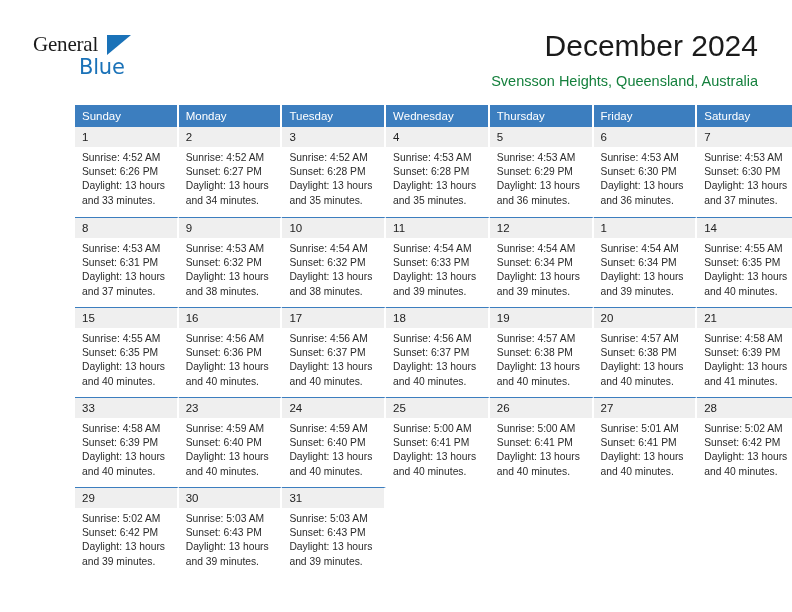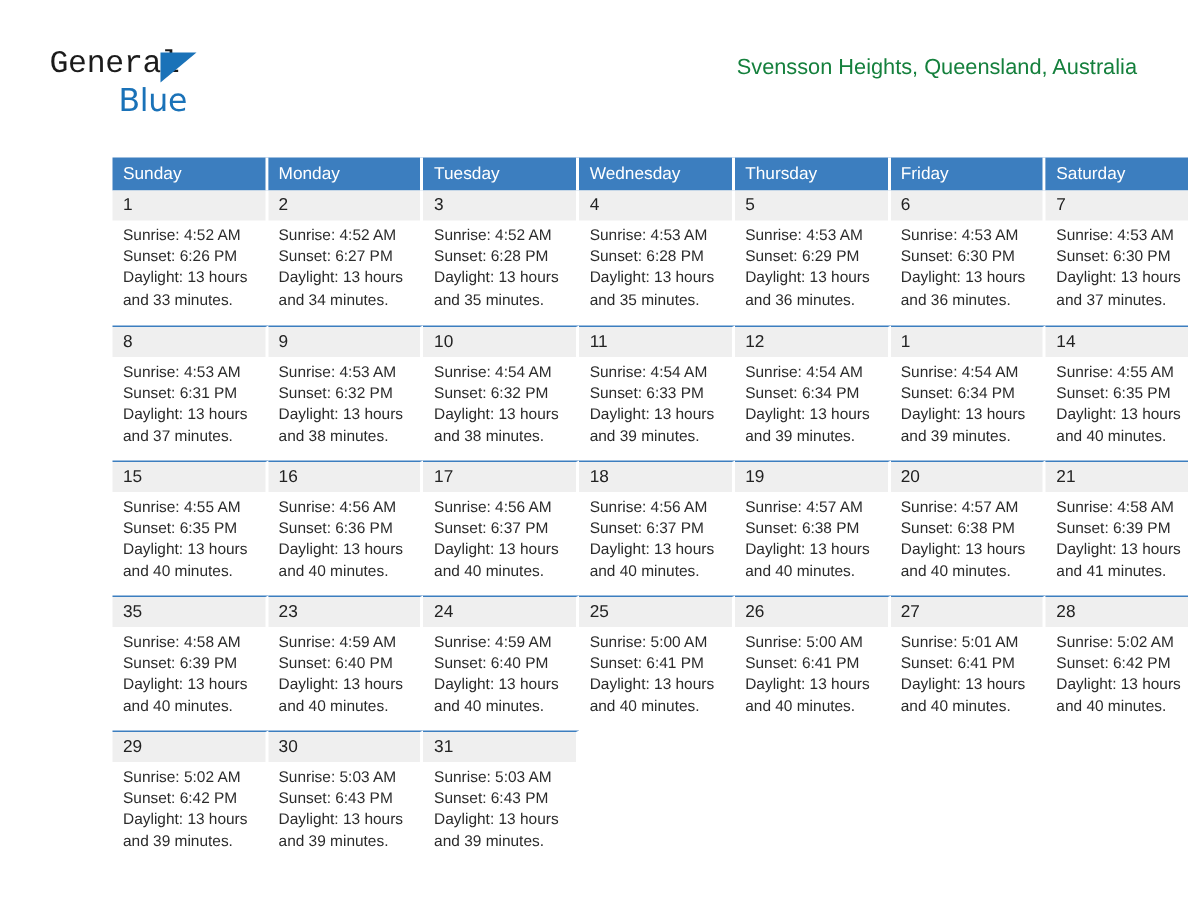--- a/index.html
+++ b/index.html
@@ -36,21 +36,21 @@
     width: 180px;
     height: 52px;
   }
   .logo-general {
     position: absolute;
     left: 0;
     top: 0;
     font-size: 21px;
     letter-spacing: -0.2px;
     color: #1b1b1b;
-    font-family: Liberation Mono, monospace;
+    font-family: Liberation Serif, serif;
   }
   .logo-tri {
     position: absolute;
     left: 74px;
     top: 3px;
     width: 0;
     height: 0;
     border-left: 24px solid #1a72b8;
     border-bottom: 20px solid transparent;
   }
@@ -151,20 +151,21 @@
 
   <div class="top">
 
     <div class="logo">
       <span class="logo-general">General</span>
       <span class="logo-tri"></span>
       <span class="logo-blue">Blue</span>
     </div>
 
     <div class="title-block">
+      <div class="month-title">December 2024</div>
       <div class="location">Svensson Heights, Queensland, Australia</div>
     </div>
 
   </div>
 
   <div class="calendar">
     <table class="cal-table">
       <thead>
         <tr>
           <th>Sunday</th>
@@ -371,21 +372,21 @@
               <div>Sunrise: 4:58 AM</div>
               <div>Sunset: 6:39 PM</div>
               <div>Daylight: 13 hours</div>
               <div>and 41 minutes.</div>
             </div>
           </td>
         </tr>
 
         <tr class="week">
           <td>
-            <div class="daynum">35</div>
+            <div class="daynum">33</div>
             <div class="detail">
               <div>Sunrise: 4:58 AM</div>
               <div>Sunset: 6:39 PM</div>
               <div>Daylight: 13 hours</div>
               <div>and 40 minutes.</div>
             </div>
           </td>
           <td>
             <div class="daynum">23</div>
             <div class="detail">

